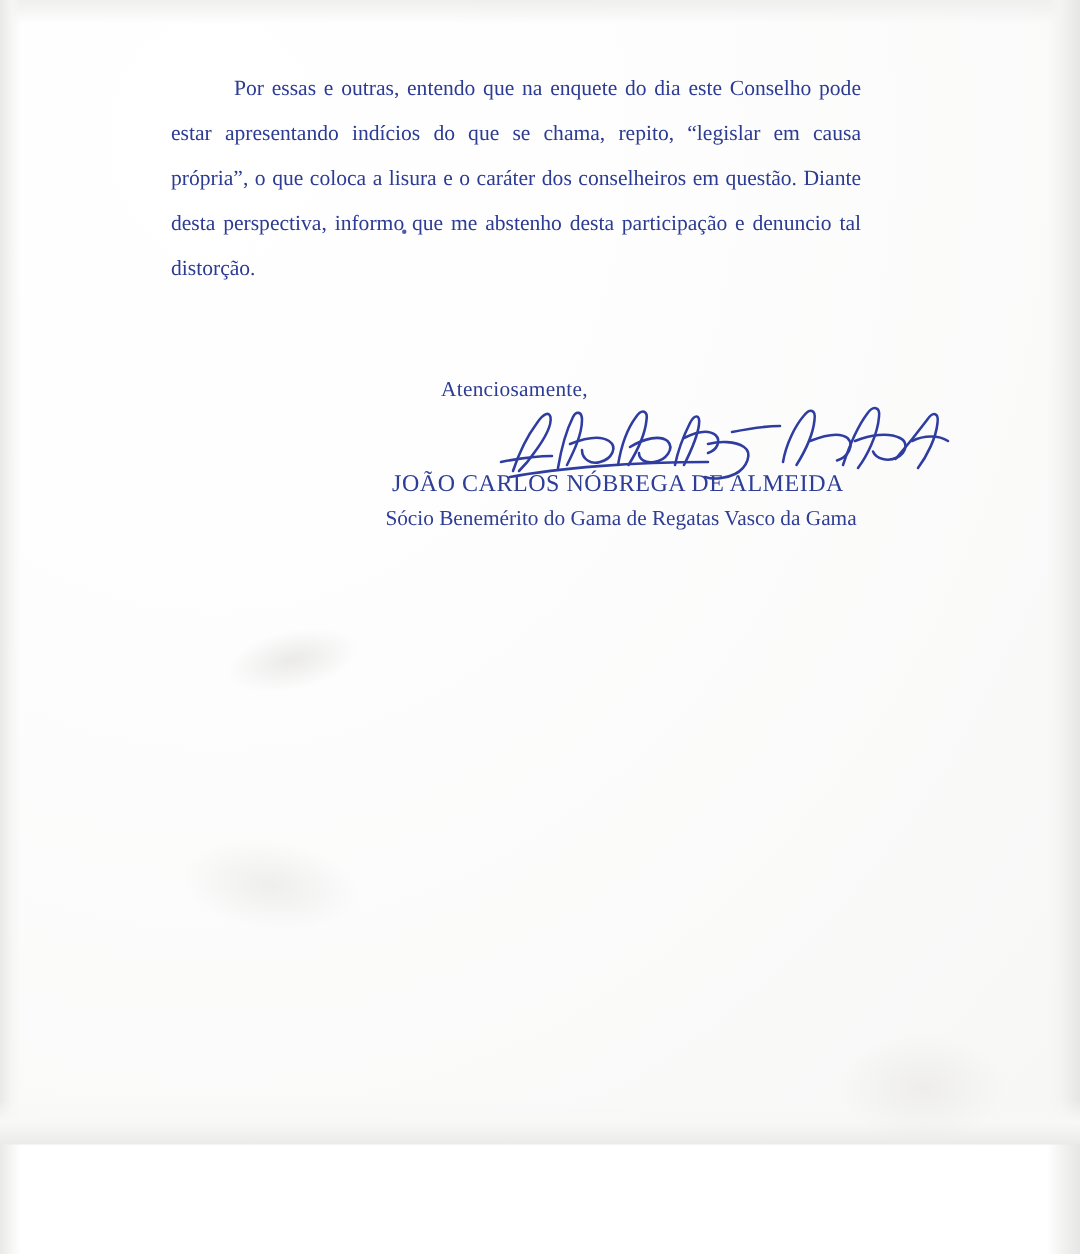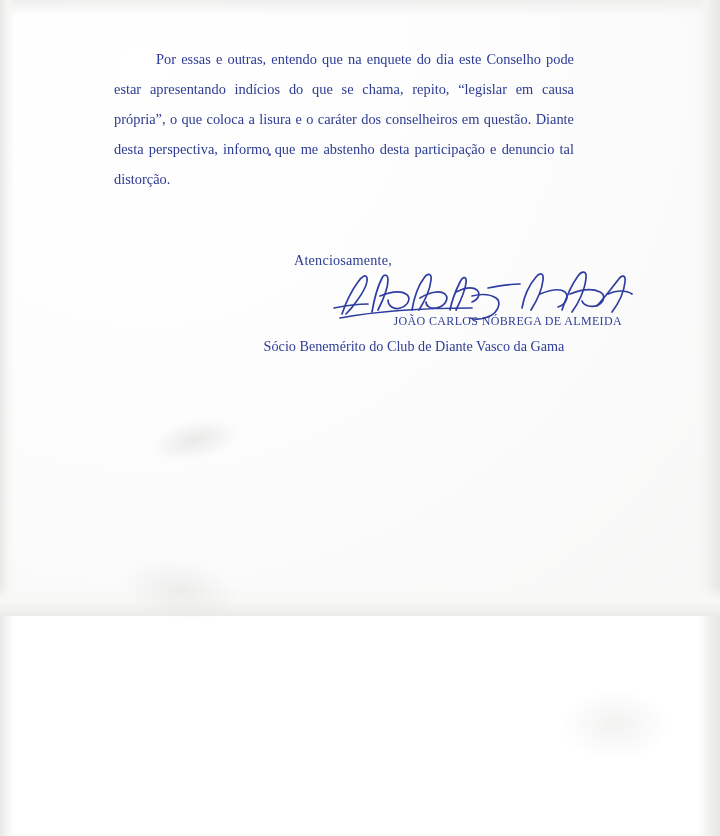--- a/index.html
+++ b/index.html
@@ -11,21 +11,21 @@
     width: 720px;
     height: 836px;
     overflow: hidden;
     font-family: "Liberation Serif", serif;
   }
 
   
   .scan-page {
     position: relative;
     width: 720px;
-    height: 616px;
+    height: 763px;
     background:
       radial-gradient(ellipse at 20% 12%, #ffffff 0%, #fdfdfd 40%, #f7f7f6 100%);
     box-sizing: border-box;
   }
 
   
   .edge-left {
     position: absolute;
     left: 0; top: 0;
     width: 14px; height: 836px;
@@ -121,23 +121,23 @@
   }
   .signature-wrap svg {
     display: block;
   }
 
   .signer-name {
     position: absolute;
     left: 88px;
     top: 270px;
     width: 420px;
-    text-align: right;
-    font-family: "Liberation Serif", serif;
-    font-size: 12px;
+    text-align: center;
+    font-family: "Liberation Serif", serif;
+    font-size: 16px;
     color: #2e3d95;
     letter-spacing: 0.35px;
   }
   .signer-title {
     position: absolute;
     left: 60px;
     top: 294px;
     width: 480px;
     text-align: center;
     font-family: "Liberation Serif", serif;
@@ -195,16 +195,16 @@
           <path d="M340 48 C344 36, 350 22, 356 14 C360 8, 365 9, 364 16 C363 28, 356 42, 350 50"></path>
           <path d="M348 32 C358 28, 370 26, 378 30 C384 33, 382 40, 376 43 C370 46, 362 44, 360 39"></path>
           <path d="M375 44 C382 36, 390 26, 396 18 C400 12, 404 13, 403 20 C402 30, 396 42, 390 50"></path>
           <path d="M386 32 C394 28, 404 28, 410 32"></path>
           <path d="M118 56 C150 50, 200 46, 250 46"></path>
         </g>
       </svg>
     </div>
 
     <div class="signer-name">JOÃO CARLOS NÓBREGA DE ALMEIDA</div>
-    <div class="signer-title">Sócio Benemérito do Club de Diante Vasco da Gama</div>
+    <div class="signer-title">Sócio Benemérito do Gama de Regatas Vasco da Gama</div>
 
   </div>
 </div>
 
 </body></html>

